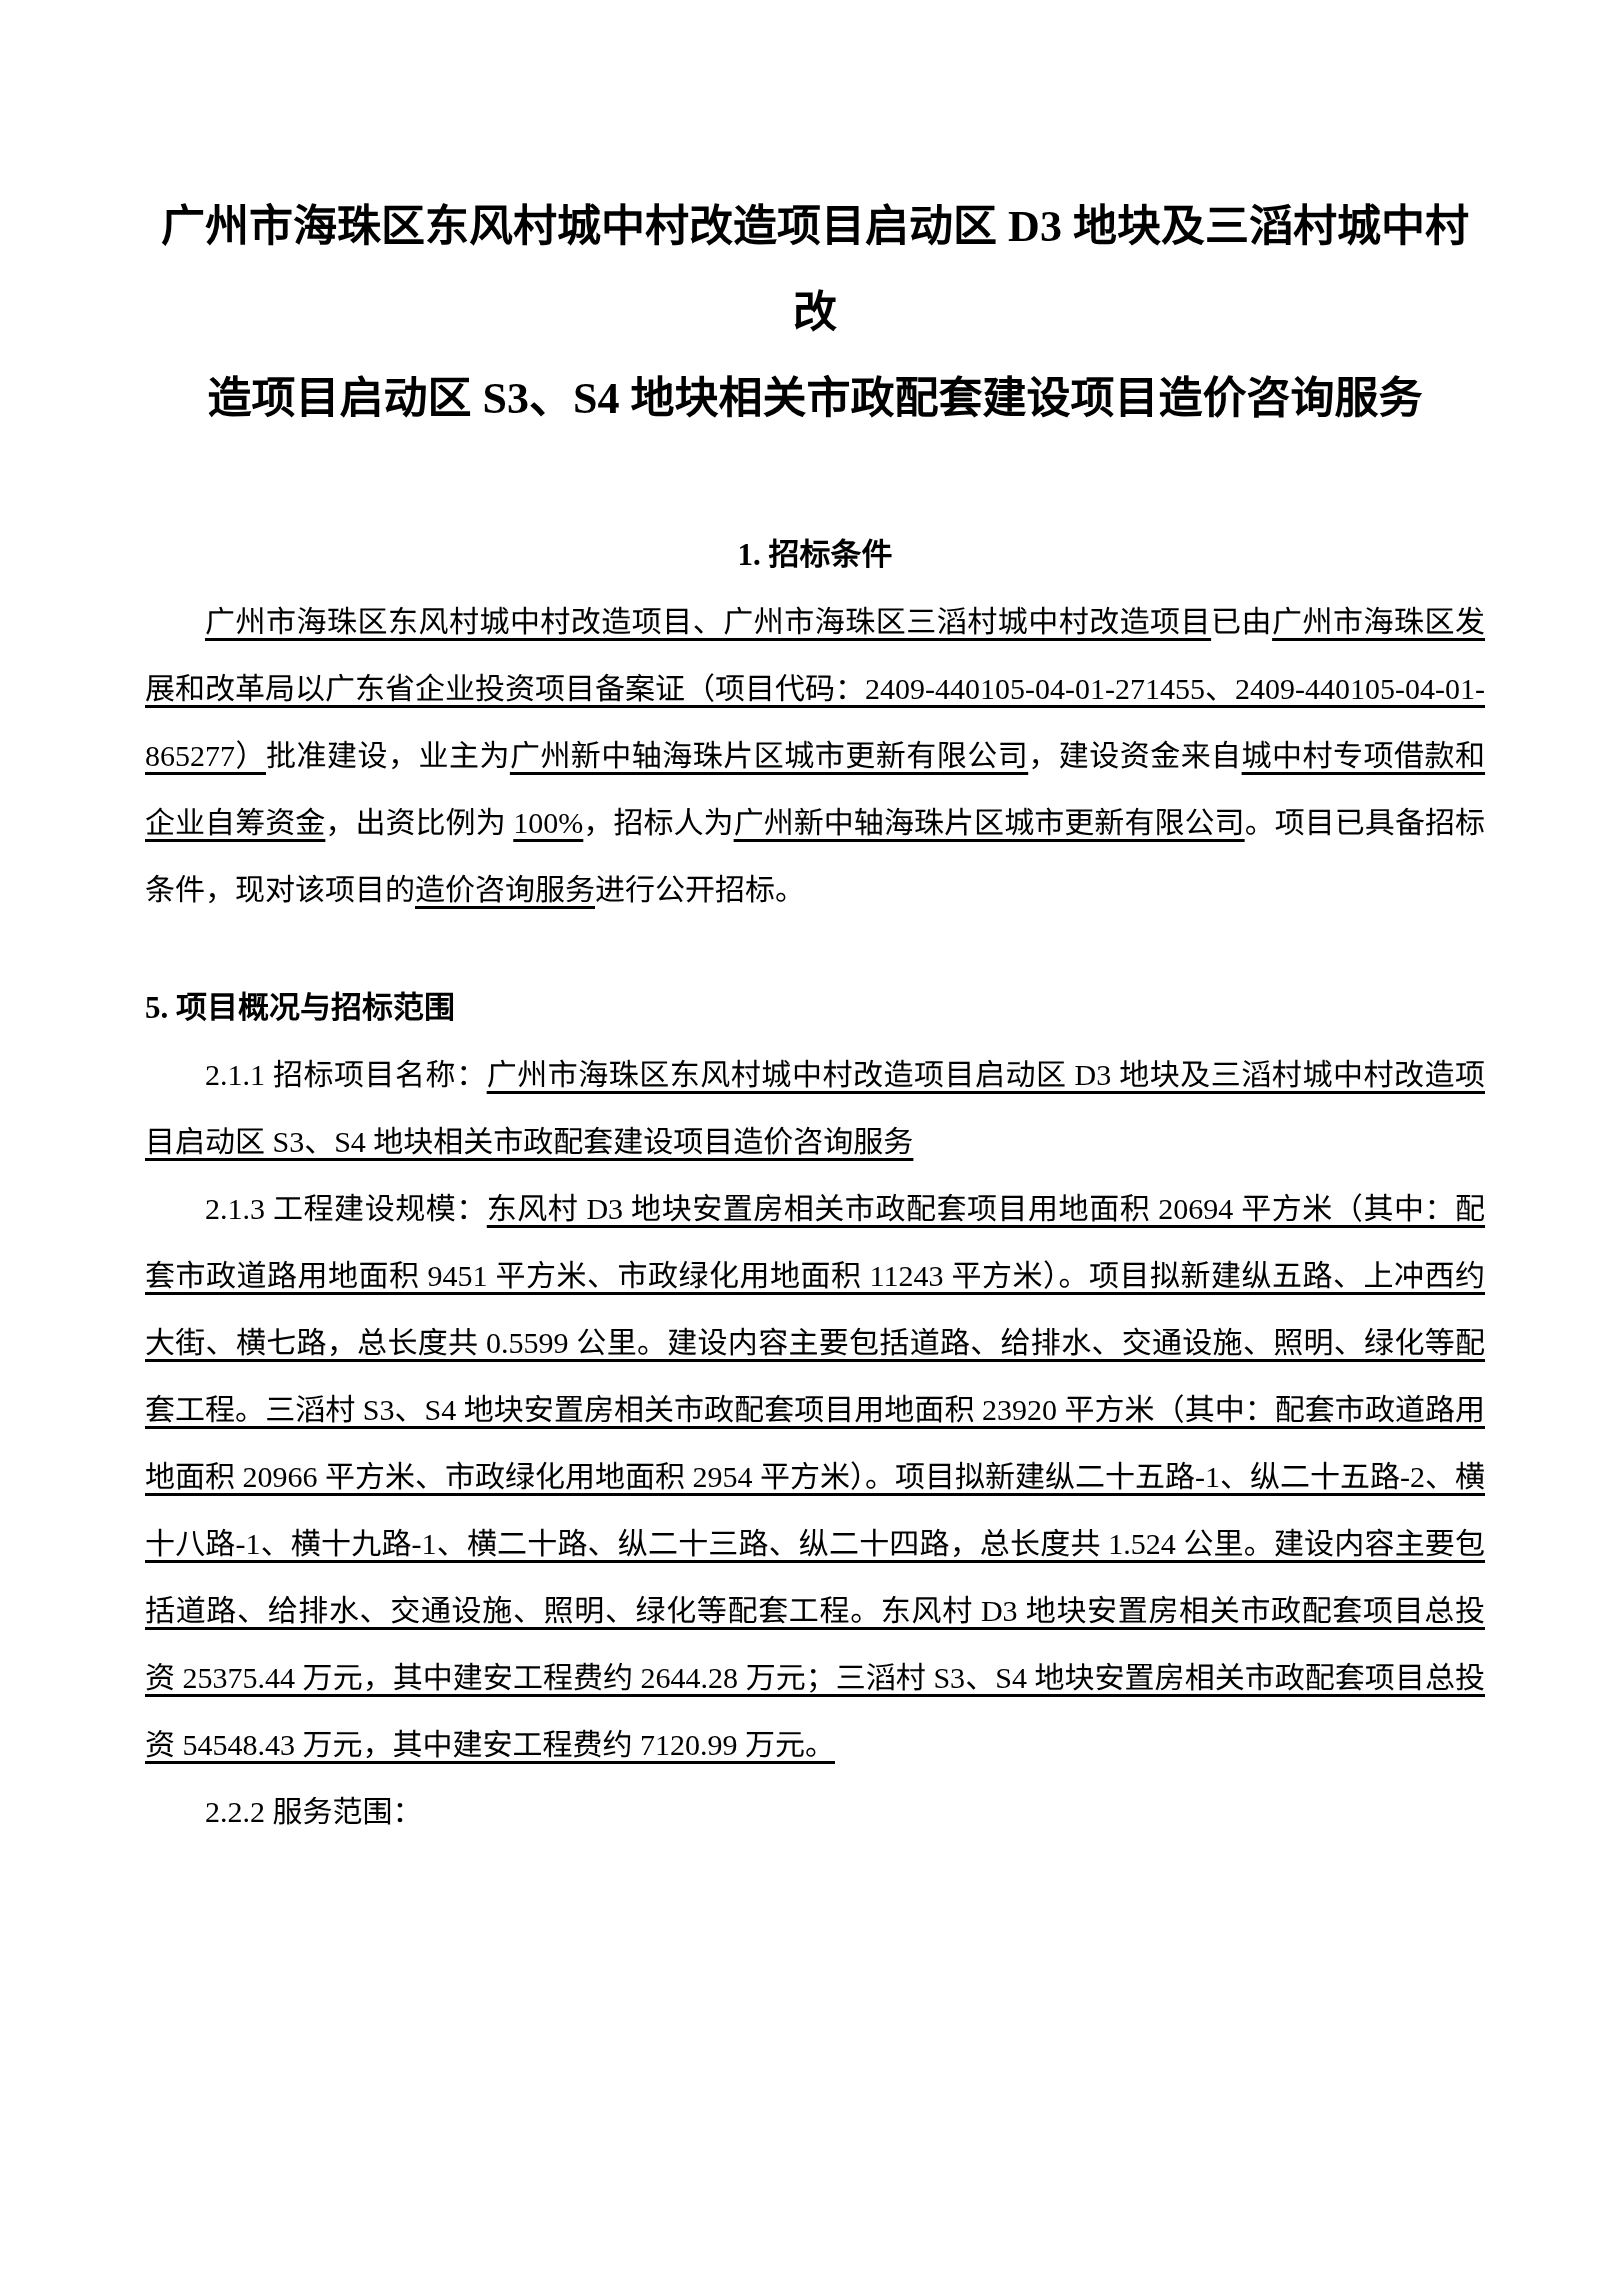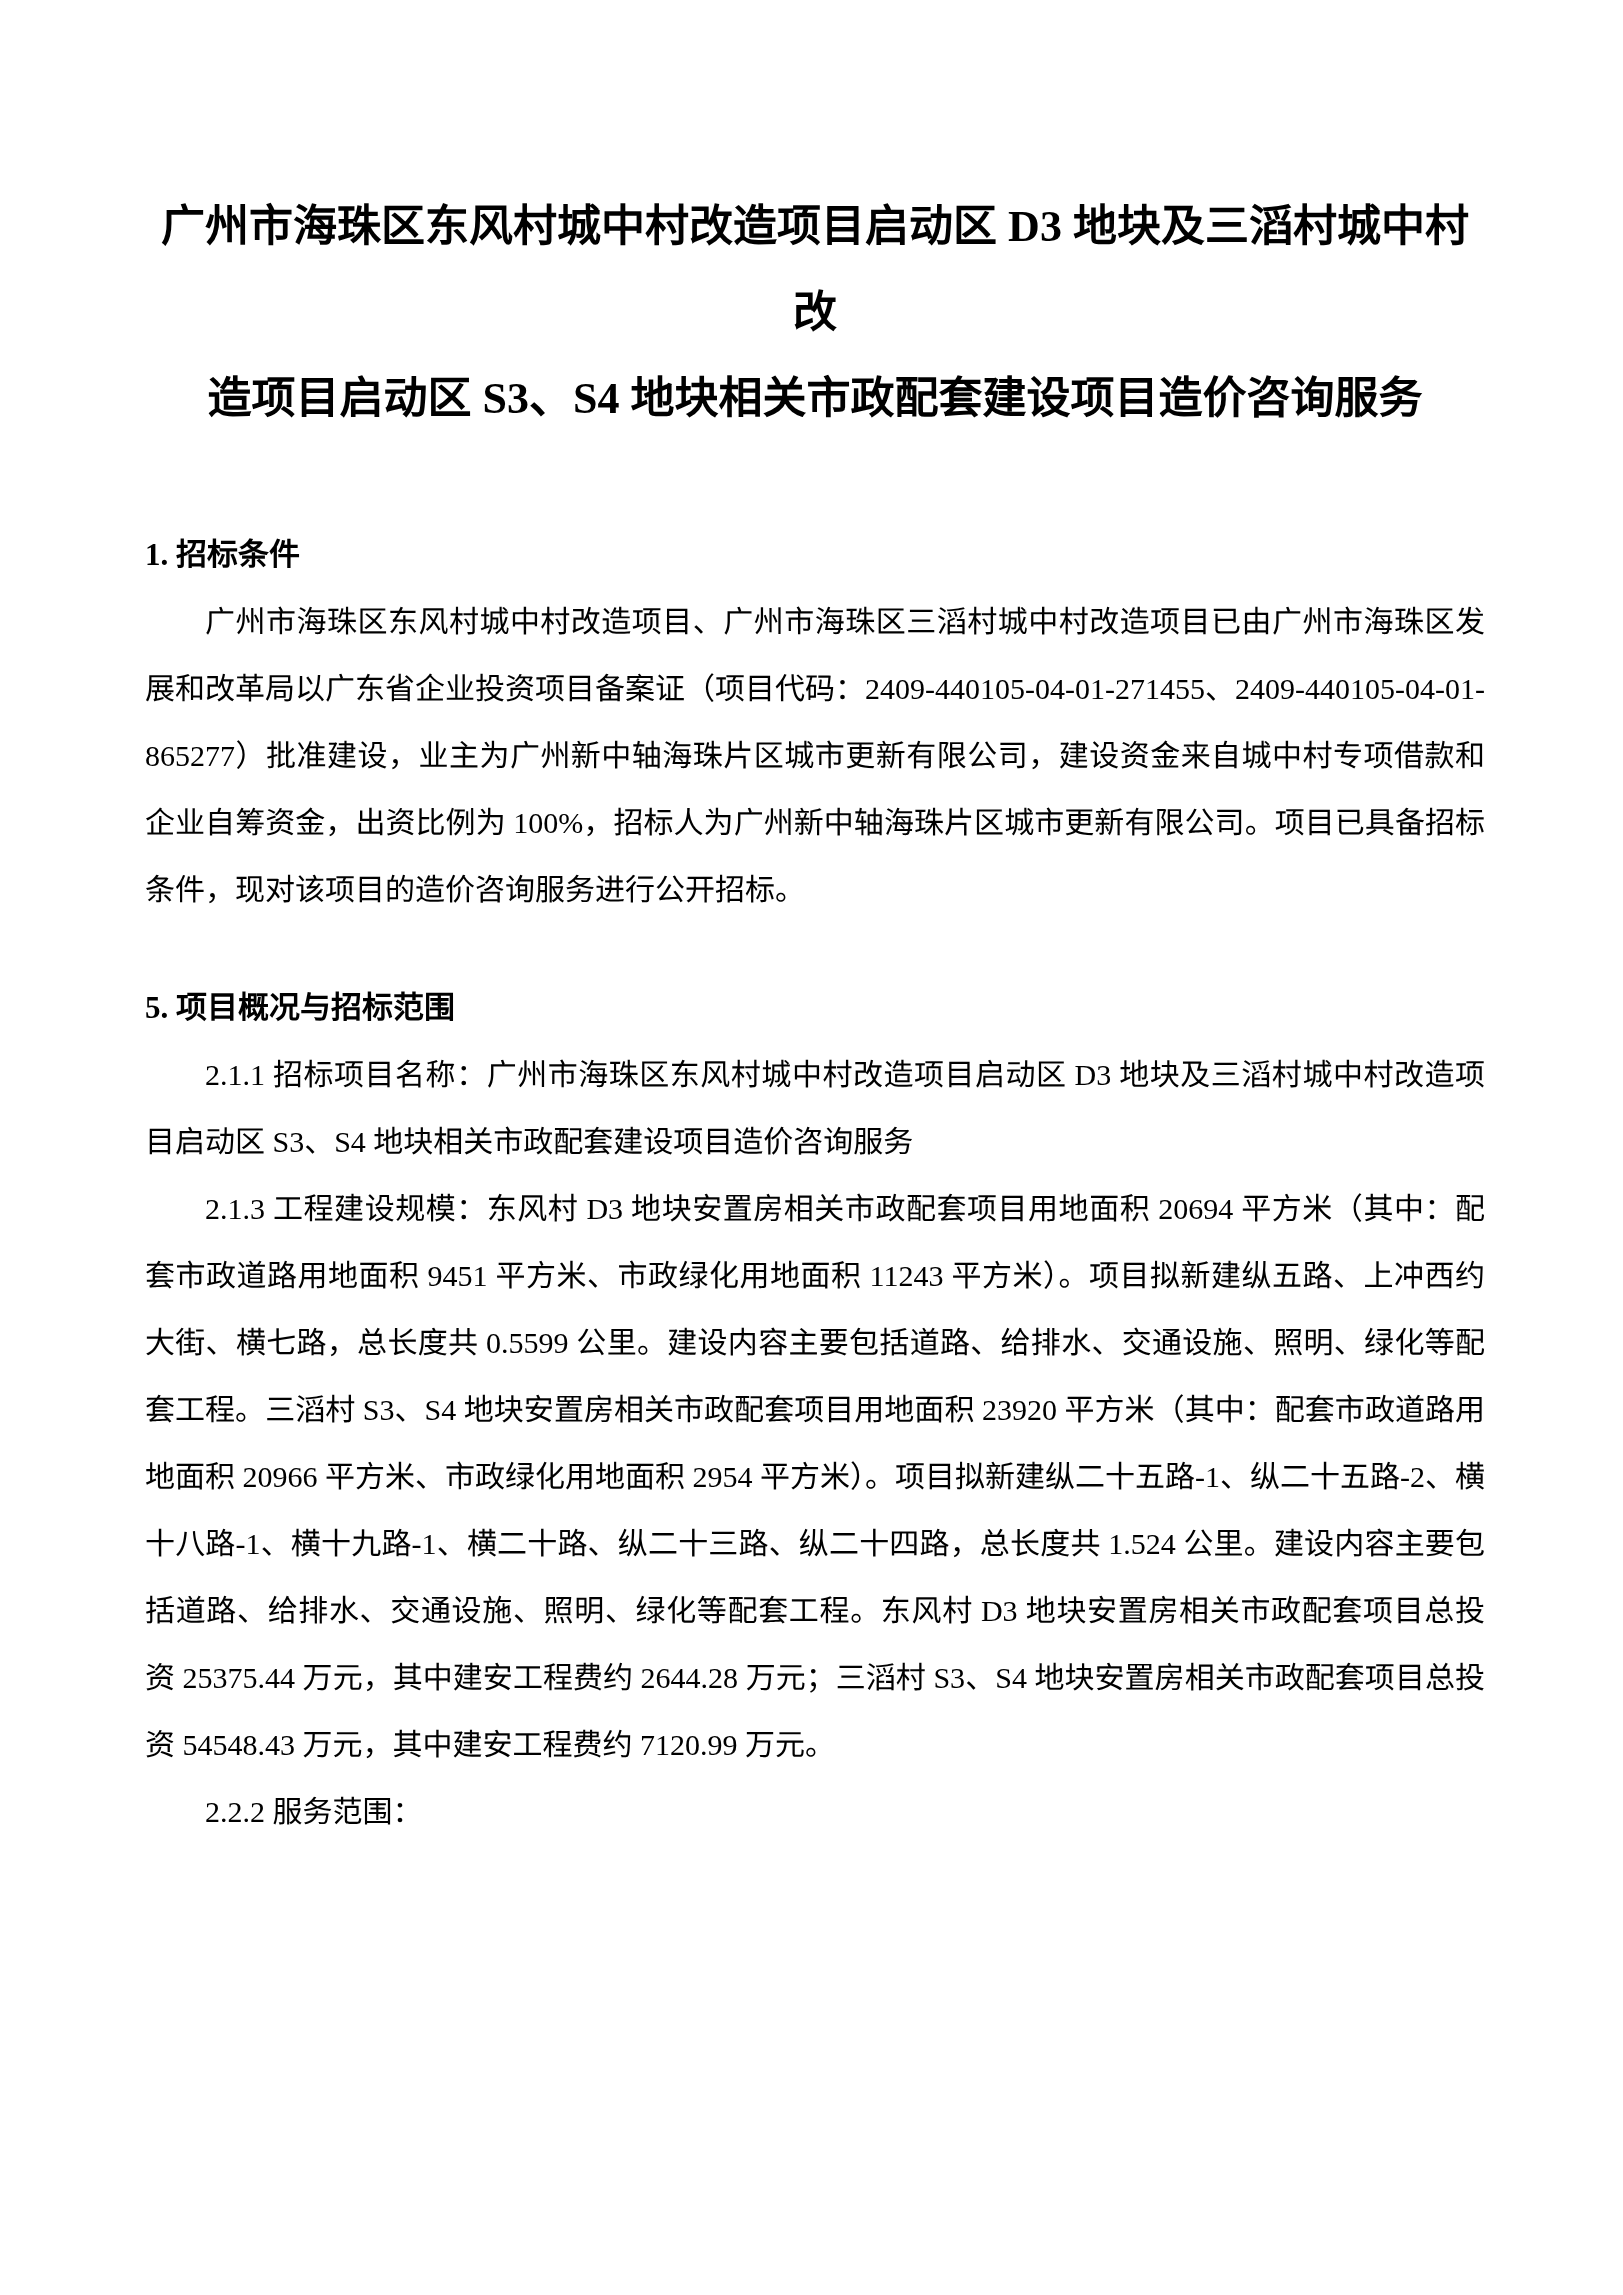--- a/index.html
+++ b/index.html
@@ -25,31 +25,32 @@
     line-height: 86px;
     text-align: center;
   }
   .sec-heading {
     margin: 0;
     font-size: 31px;
     font-weight: bold;
     line-height: 67px;
     text-align: left;
   }
-  .sec-heading.sec1 { margin-top: 79px; }
+  .sec-heading.sec1 { margin-top: 79px; text-align: center; }
   .sec-heading.sec2 { margin-top: 51px; }
   .para {
     margin: 0;
     font-size: 30px;
     line-height: 67px;
     text-align: justify;
     text-indent: 2em;
     word-break: break-all;
   }
   .u {
+    text-decoration: underline;
     text-decoration-thickness: 3.1px;
     text-underline-offset: 6.1px;
     text-decoration-skip-ink: none;
   }
   .page-number {
     position: absolute;
     top: 2122px;
     left: 0;
     width: 100%;
     text-align: center;

